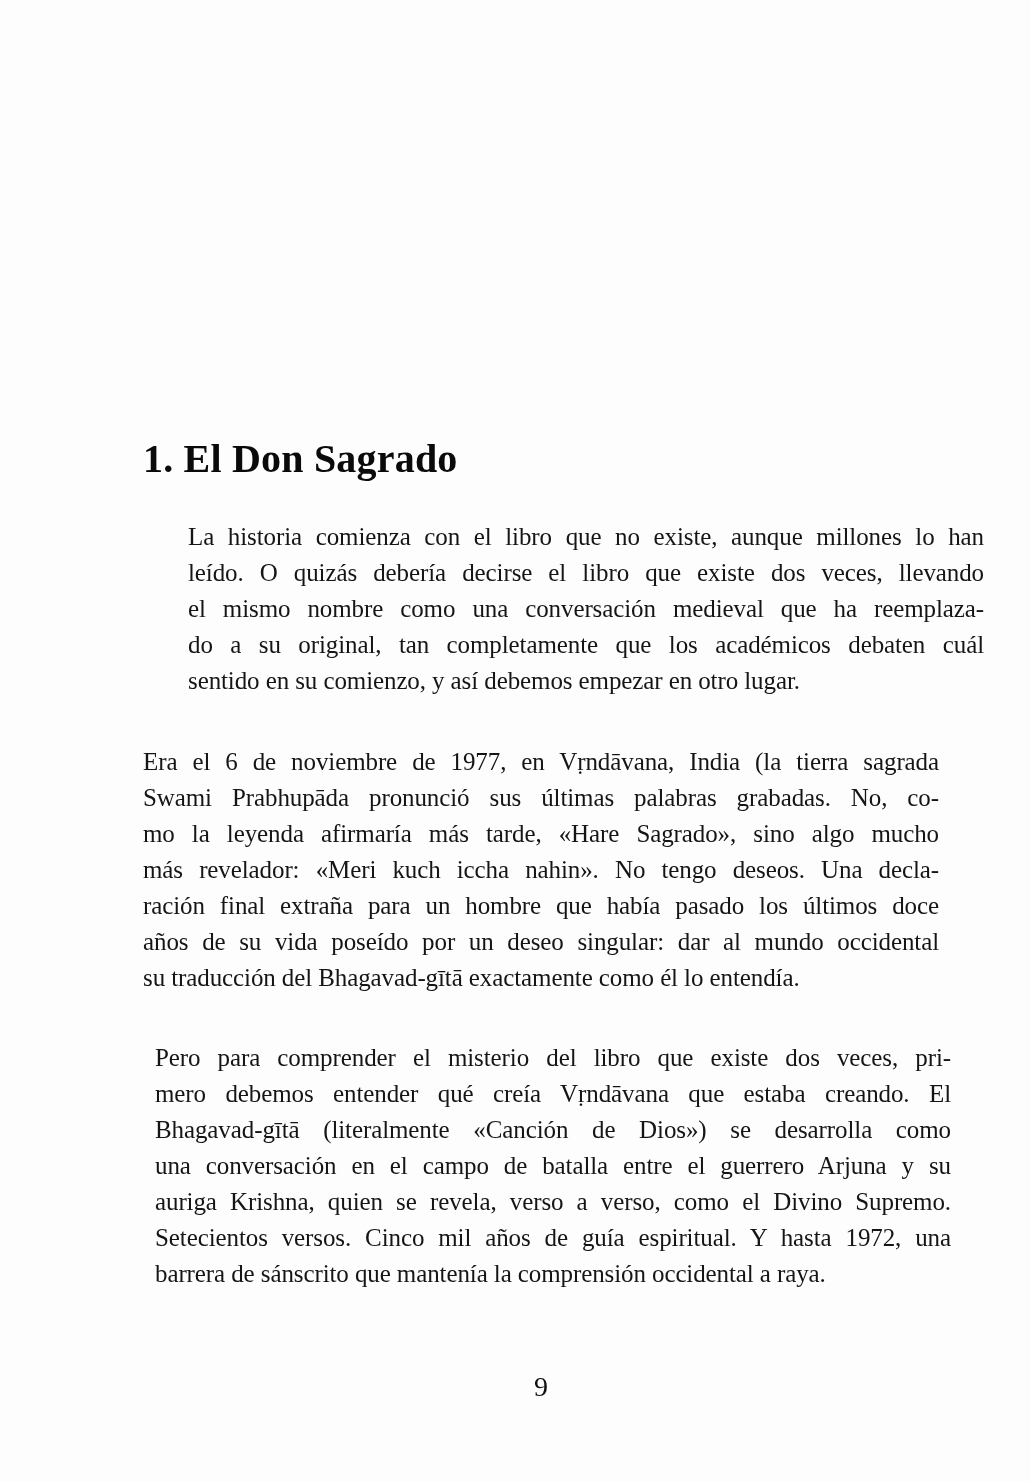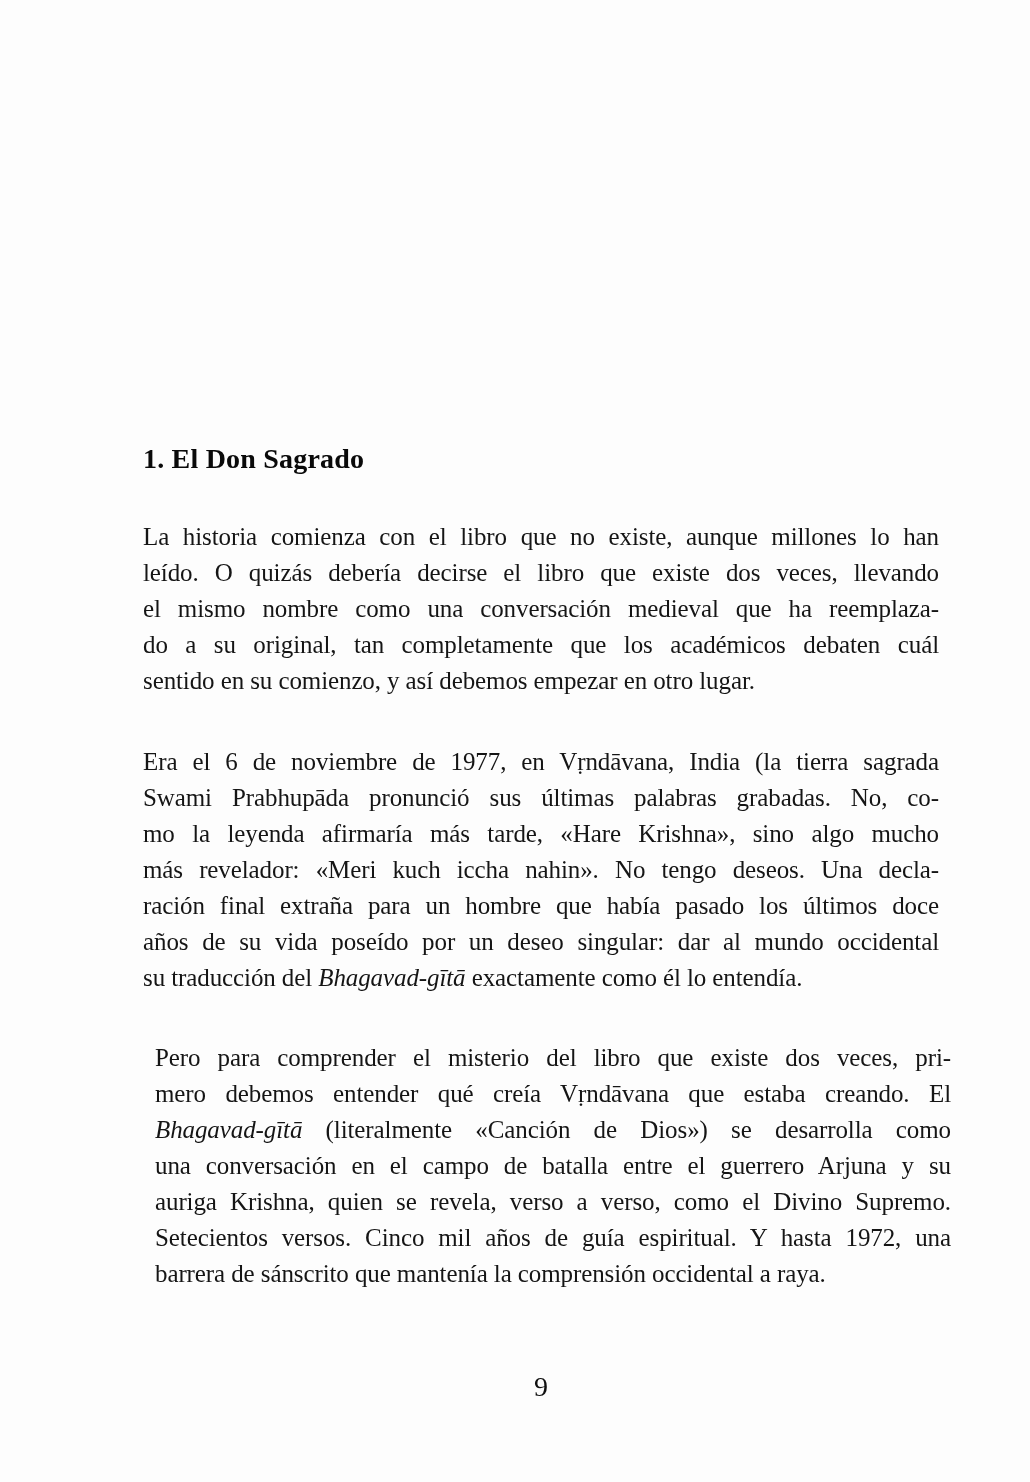--- a/index.html
+++ b/index.html
@@ -14,21 +14,21 @@
     background: #fdfdfd;
     font-family: "Liberation Serif", "DejaVu Serif", serif;
     color: #151515;
     overflow: hidden;
   }
   .chapter-title {
     position: absolute;
     left: 143px;
     top: 437px;
     margin: 0;
-    font-size: 28px;
+    font-size: 40px;
     line-height: 44px;
     font-weight: 700;
     color: #0a0a0a;
     letter-spacing: 0.2px;
   }
   .para {
     position: absolute;
     left: 143px;
     width: 796px;
   }
@@ -37,51 +37,50 @@
     line-height: 36px;
     letter-spacing: -0.1px;
     text-align: justify;
     text-align-last: justify;
     white-space: normal;
   }
   .line.last {
     text-align-last: left;
   }
   .italic {
-    font-style: italic;
   }
   .page-number {
     position: absolute;
     left: 143px;
     width: 796px;
     top: 1370px;
     text-align: center;
     font-size: 28px;
     line-height: 34px;
     color: #101010;
   }
 </style>
 </head>
 <body>
 
 <div class="page">
   <h1 class="chapter-title">1. El Don Sagrado</h1>
 
   <div id="body-text">
-      <div class="para" style="top: 519px;">
+      <div class="para" style="top: 519px; margin-left: 45px;">
         <div class="line"><span>La historia comienza con el libro que no existe, aunque millones lo han</span></div>
         <div class="line"><span>leído. O quizás debería decirse el libro que existe dos veces, llevando</span></div>
         <div class="line"><span>el mismo nombre como una conversación medieval que ha reemplaza-</span></div>
         <div class="line"><span>do a su original, tan completamente que los académicos debaten cuál</span></div>
         <div class="line last"><span>sentido en su comienzo, y así debemos empezar en otro lugar.</span></div>
       </div>
       <div class="para" style="top: 744px;">
         <div class="line"><span>Era el 6 de noviembre de 1977, en Vṛndāvana, India (la tierra sagrada</span></div>
         <div class="line"><span>Swami Prabhupāda pronunció sus últimas palabras grabadas. No, co-</span></div>
-        <div class="line"><span>mo la leyenda afirmaría más tarde, «Hare Krishna», sino algo mucho</span></div>
+        <div class="line"><span>mo la leyenda afirmaría más tarde, «Hare Sagrado», sino algo mucho</span></div>
         <div class="line"><span>más revelador: «Meri kuch iccha nahin». No tengo deseos. Una decla-</span></div>
         <div class="line"><span>ración final extraña para un hombre que había pasado los últimos doce</span></div>
         <div class="line"><span>años de su vida poseído por un deseo singular: dar al mundo occidental</span></div>
         <div class="line last"><span>su traducción del </span><span class="italic">Bhagavad-gītā</span><span> exactamente como él lo entendía.</span></div>
       </div>
       <div class="para" style="top: 1040px; margin-left: 12px;">
         <div class="line"><span>Pero para comprender el misterio del libro que existe dos veces, pri-</span></div>
         <div class="line"><span>mero debemos entender qué creía Vṛndāvana que estaba creando. El</span></div>
         <div class="line"><span class="italic">Bhagavad-gītā</span><span> (literalmente «Canción de Dios») se desarrolla como</span></div>
         <div class="line"><span>una conversación en el campo de batalla entre el guerrero Arjuna y su</span></div>

